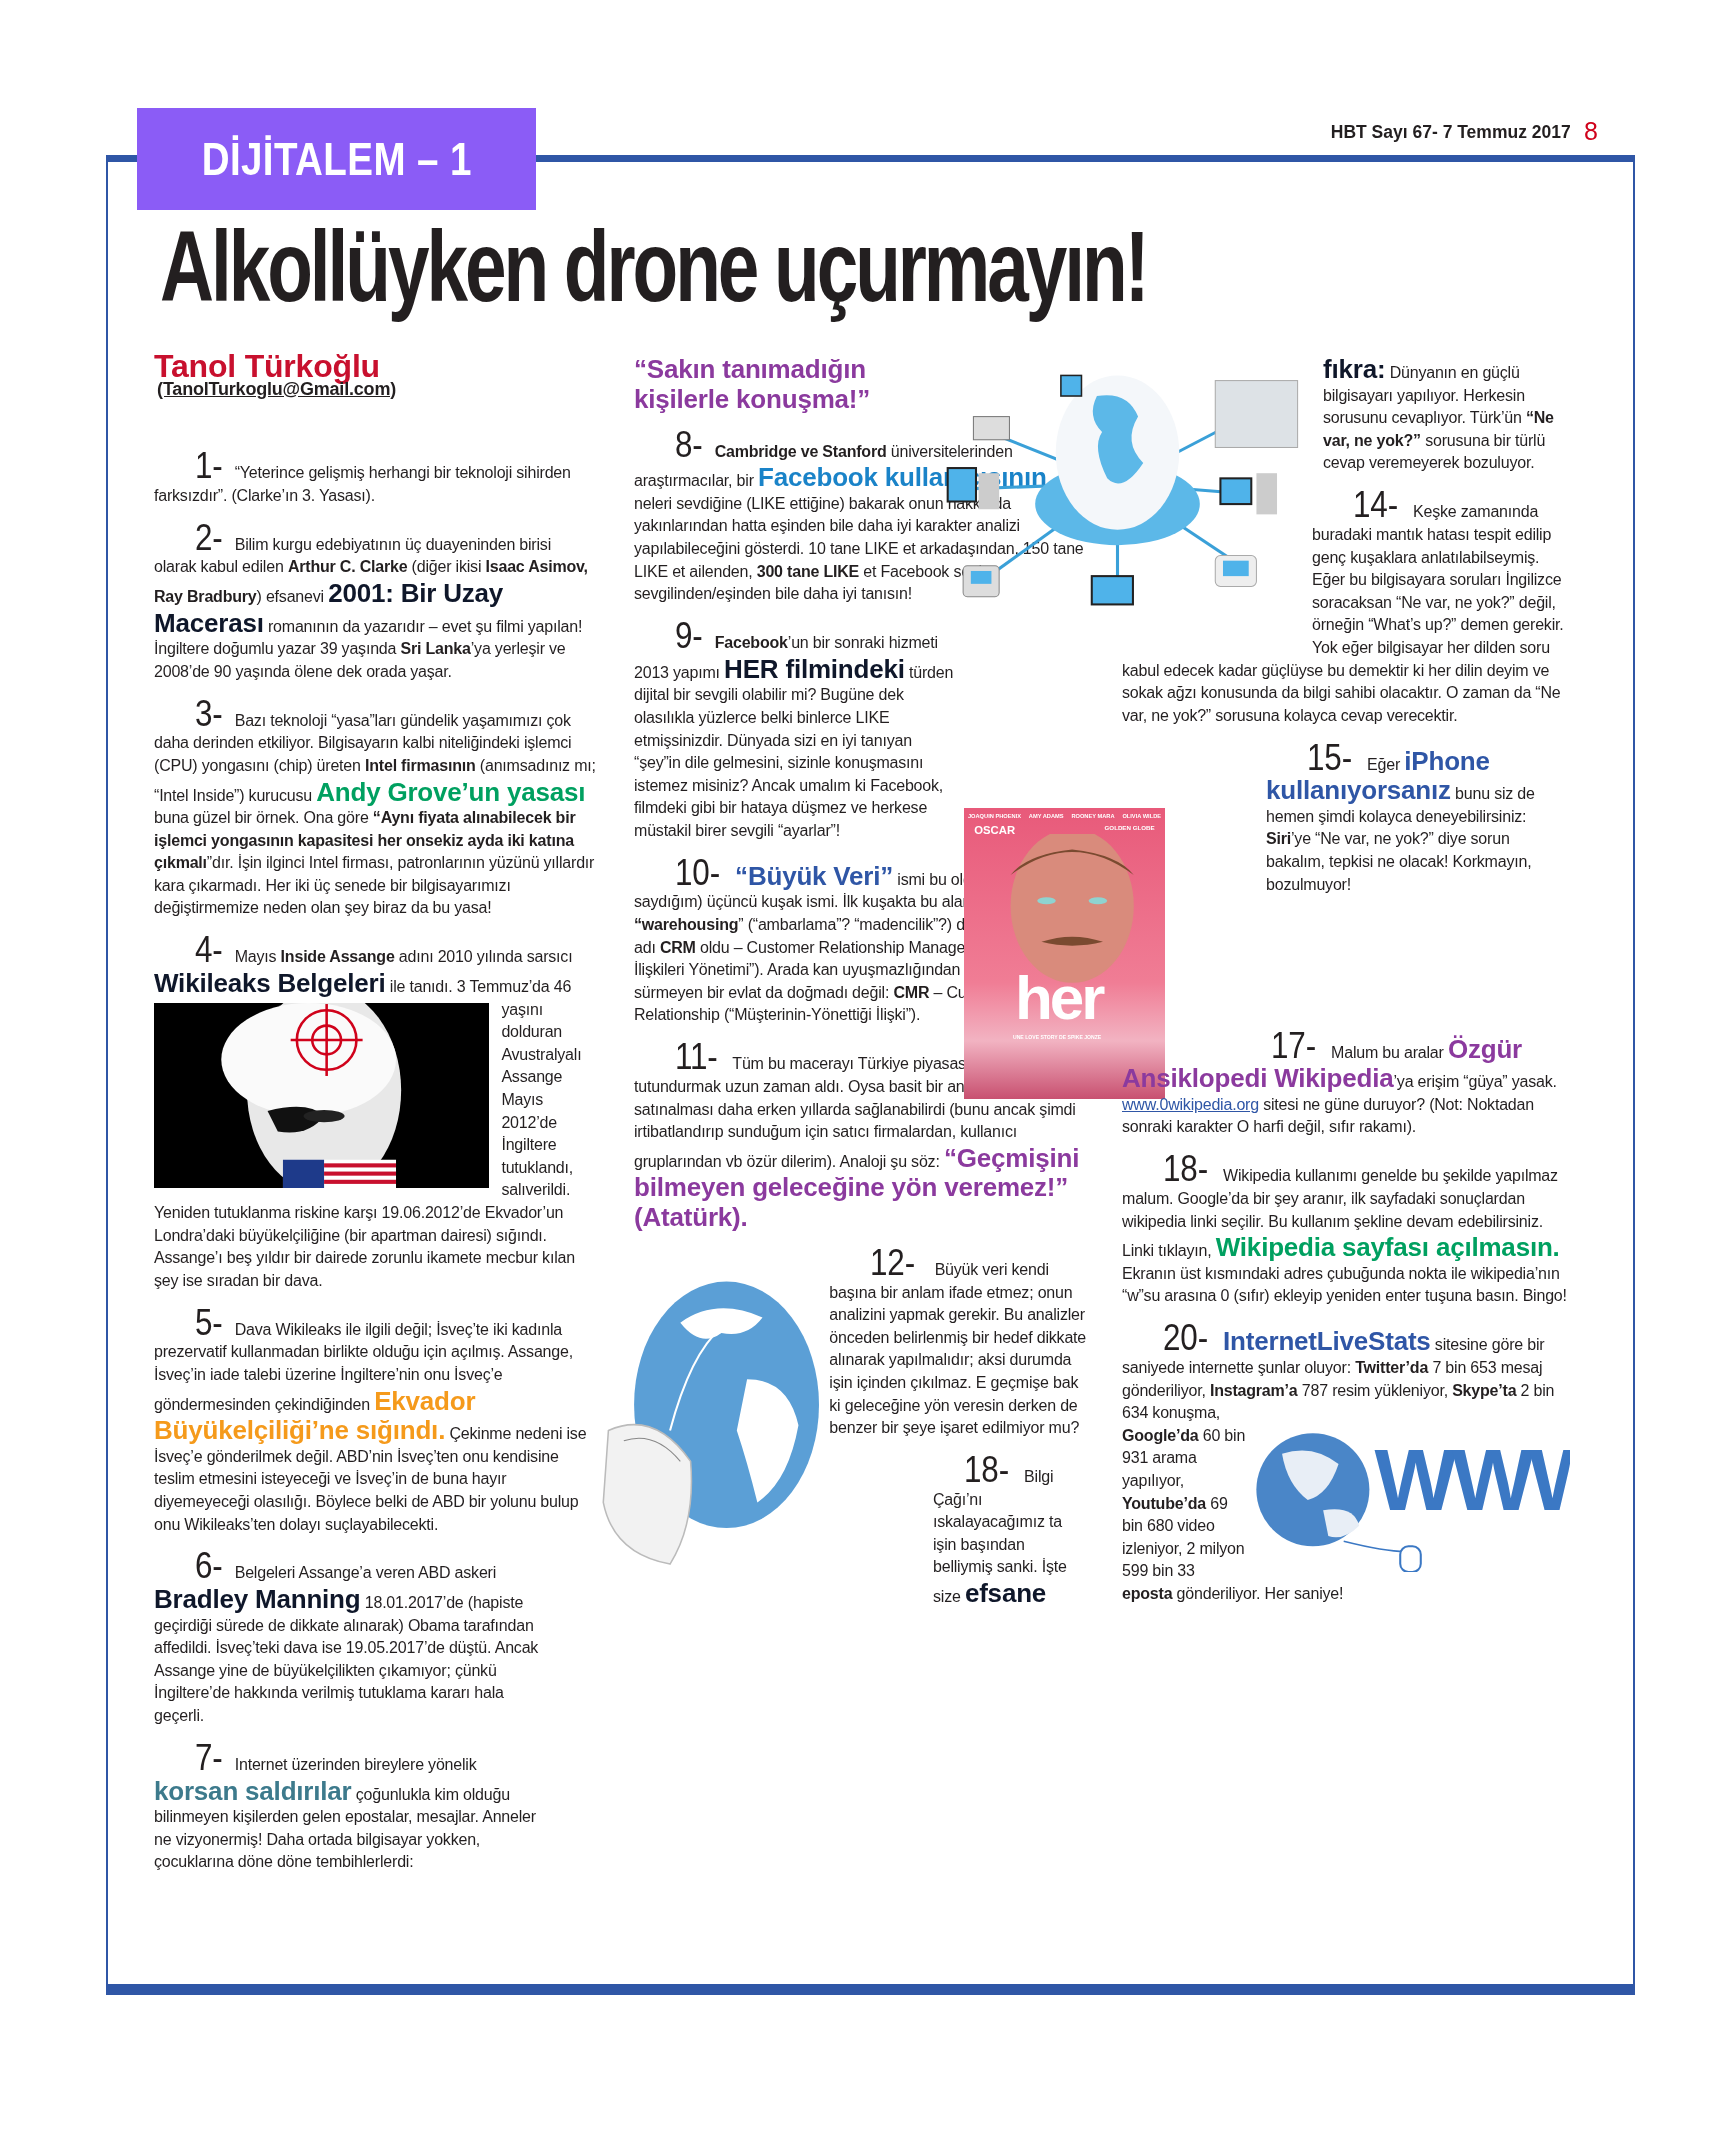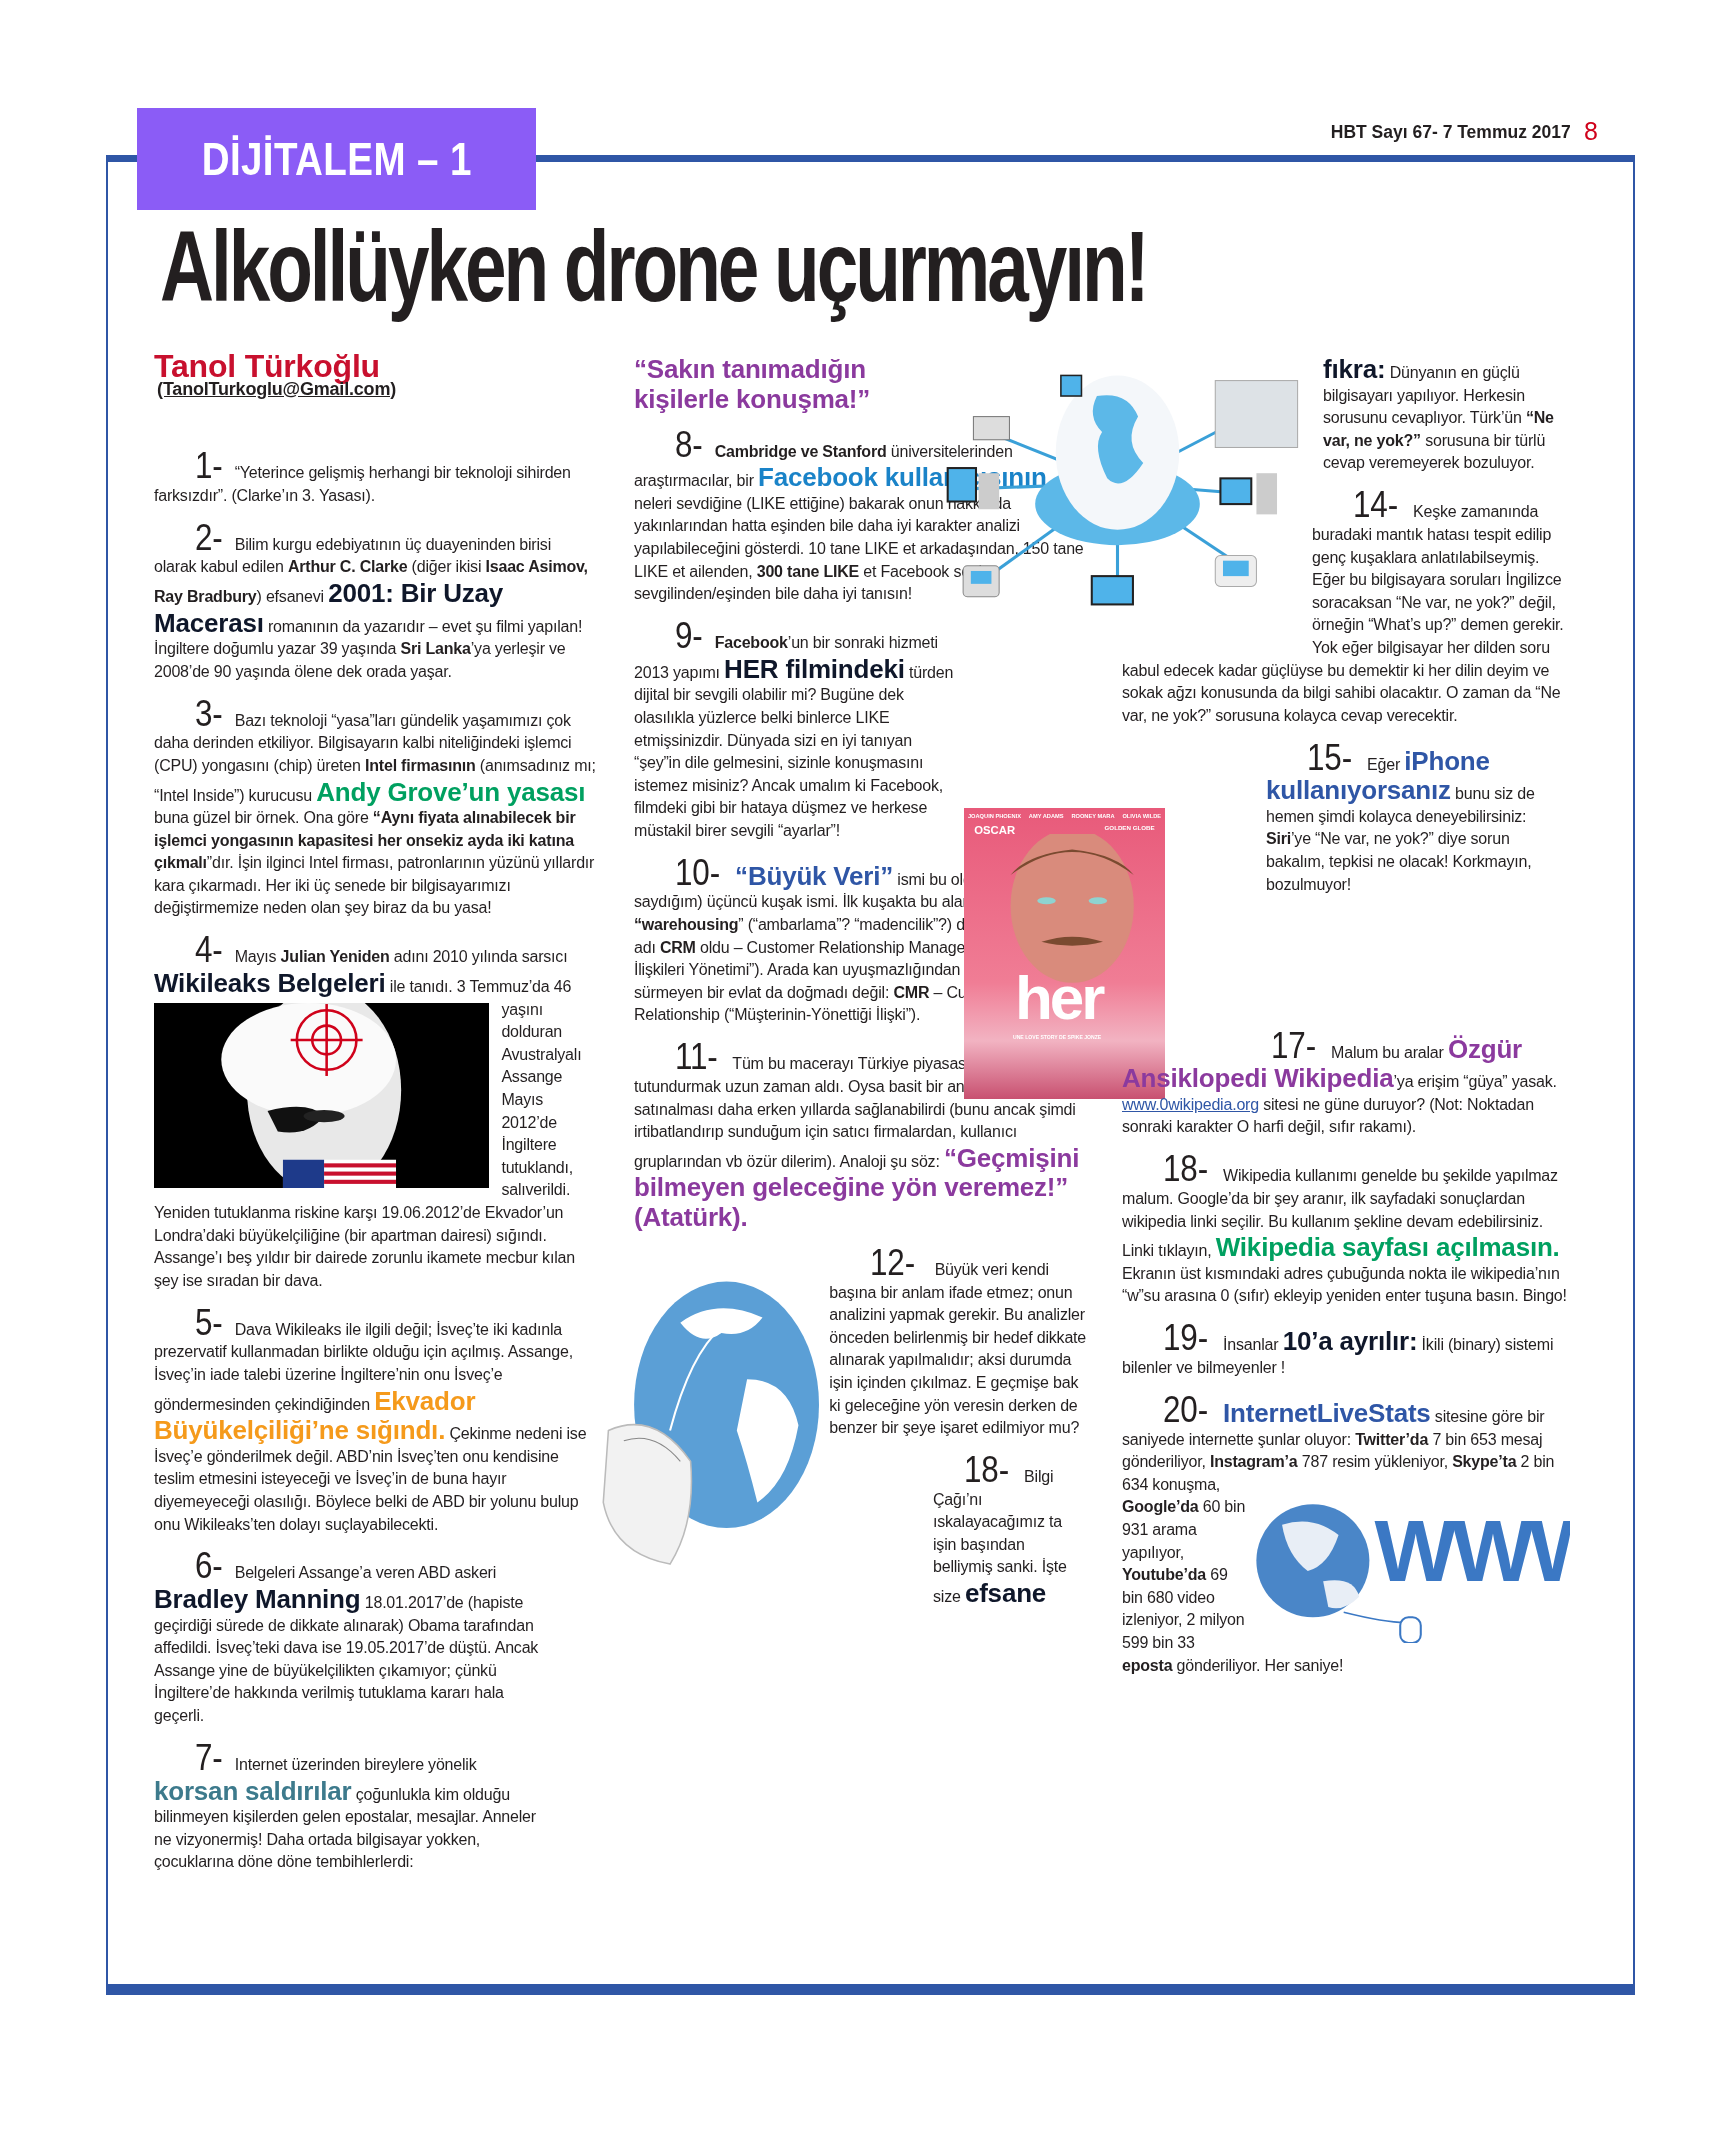--- a/index.html
+++ b/index.html
@@ -38,21 +38,21 @@
 <div class="col" style="left:154px; top:355px; width:443px;">
   <div class="author">Tanol Türkoğlu</div>
   <div class="email" style="margin-bottom:50px;">(TanolTurkoglu@Gmail.com)</div>
 
   <p><span class="num">1-</span><span>“Yeterince gelişmiş herhangi bir teknoloji sihirden farksızdır”. (Clarke’ın 3. Yasası).</span></p>
 
   <p><span class="num">2-</span><span>Bilim kurgu edebiyatının üç duayeninden birisi olarak kabul edilen </span><span class="b">Arthur C. Clarke</span><span> (diğer ikisi </span><span class="b">Isaac Asimov, Ray Bradbury</span><span>) efsanevi </span><span class="hl red">2001: Bir Uzay Macerası</span><span> romanının da yazarıdır – evet şu filmi yapılan! İngiltere doğumlu yazar 39 yaşında </span><span class="b">Sri Lanka</span><span>’ya yerleşir ve 2008’de 90 yaşında ölene dek orada yaşar.</span></p>
 
   <p><span class="num">3-</span><span>Bazı teknoloji “yasa”ları gündelik yaşamımızı çok daha derinden etkiliyor. Bilgisayarın kalbi niteliğindeki işlemci (CPU) yongasını (chip) üreten </span><span class="b">Intel firmasının</span><span> (anımsadınız mı; “Intel Inside”) kurucusu </span><span class="hl green">Andy Grove’un yasası</span><span> buna güzel bir örnek. Ona göre </span><span class="b">“Aynı fiyata alınabilecek bir işlemci yongasının kapasitesi her onsekiz ayda iki katına çıkmalı</span><span>”dır. İşin ilginci Intel firması, patronlarının yüzünü yıllardır kara çıkarmadı. Her iki üç senede bir bilgisayarımızı değiştirmemize neden olan şey biraz da bu yasa!</span></p>
 
-  <p><span class="num">4-</span><span>Mayıs </span><span class="b">Julian Yeniden</span><span> adını 2010 yılında sarsıcı </span><span class="hl red">Wikileaks Belgeleri</span>
+  <p><span class="num">4-</span><span>Mayıs </span><span class="b">Inside Assange</span><span> adını 2010 yılında sarsıcı </span><span class="hl red">Wikileaks Belgeleri</span>
   <span class="float-l" style="float:left; width:335px; height:185px; margin:4.1px 12.4px 2.1px 0; background:#000; position:relative; overflow:hidden; display:block;">
     <svg width="335" height="185" viewBox="0 0 650 360">
       <rect width="650" height="360" fill="#000"></rect>
       <ellipse cx="330" cy="170" rx="150" ry="200" fill="#e8e8e8"></ellipse>
       <ellipse cx="300" cy="110" rx="170" ry="110" fill="#fafafa"></ellipse>
       <path d="M220 210 Q300 190 330 220 Q300 260 240 250 Z" fill="#111"></path>
       <ellipse cx="330" cy="220" rx="40" ry="12" fill="#222"></ellipse>
       <rect x="250" y="305" width="220" height="55" fill="#fff"></rect>
       <rect x="250" y="305" width="80" height="55" fill="#1e3a8a"></rect>
       <rect x="330" y="312" width="140" height="8" fill="#c8102e"></rect>
@@ -147,21 +147,20 @@
 </div>
 
 <div class="col" style="left:1122px; top:355px; width:448px;">
   <p style="margin-left:201px;"><span class="hl red">fıkra:</span><span> Dünyanın en güçlü bilgisayarı yapılıyor. Herkesin sorusunu cevaplıyor. Türk’ün </span><span class="b">“Ne var, ne yok?”</span><span> sorusuna bir türlü cevap veremeyerek bozuluyor.</span></p>
   <div style="float:left; width:190px; height:149px;"></div>
   <p><span class="num">14-</span><span>Keşke zamanında buradaki mantık hatası tespit edilip genç kuşaklara anlatılabilseymiş. Eğer bu bilgisayara soruları İngilizce soracaksan “Ne var, ne yok?” değil, örneğin “What’s up?” demen gerekir. Yok eğer bilgisayar her dilden soru kabul edecek kadar güçlüyse bu demektir ki her dilin deyim ve sokak ağzı konusunda da bilgi sahibi olacaktır. O zaman da “Ne var, ne yok?” sorusuna kolayca cevap verecektir.</span></p>
   <div style="float:left; width:144px; height:288px; clear:left;"></div>
   <p><span class="num">15-</span><span>Eğer </span><span class="hl blue">iPhone kullanıyorsanız</span><span> bunu siz de hemen şimdi kolayca deneyebilirsiniz: </span><span class="b">Siri</span><span>’ye “Ne var, ne yok?” diye sorun bakalım, tepkisi ne olacak! Korkmayın, bozulmuyor!</span></p>
   <p style="clear:left;"><span class="num" style="margin-left:149px;">17-</span><span>Malum bu aralar </span><span class="hl purple">Özgür Ansiklopedi Wikipedia</span><span>’ya erişim “güya” yasak. </span><span class="link">www.0wikipedia.org</span><span> sitesi ne güne duruyor? (Not: Noktadan sonraki karakter O harfi değil, sıfır rakamı).</span></p>
   <p><span class="num">18-</span><span>Wikipedia kullanımı genelde bu şekilde yapılmaz malum. Google’da bir şey aranır, ilk sayfadaki sonuçlardan wikipedia linki seçilir. Bu kullanım şekline devam edebilirsiniz. Linki tıklayın, </span><span class="hl green">Wikipedia sayfası açılmasın.</span><span> Ekranın üst kısmındaki adres çubuğunda nokta ile wikipedia’nın “w”su arasına 0 (sıfır) ekleyip yeniden enter tuşuna basın. Bingo!</span></p>
-  <p><span class="num">19-</span><span>İnsanlar </span><span class="hl red">10’a ayrılır:</span><span> İkili (binary) sistemi bilenler ve bilmeyenler !</span></p>
   <p><span class="num">20-</span><span class="hl blue">InternetLiveStats</span><span> sitesine göre bir saniyede internette şunlar oluyor: </span><span class="b">Twitter’da</span><span> 7 bin 653 mesaj gönderiliyor, </span><span class="b">Instagram’a</span><span> 787 resim yükleniyor, </span>
     <span style="float:right; width:319px; height:149px; margin:20.6px 0 5.1px 5.1px; display:block;">
       <svg width="319" height="149" viewBox="0 0 620 290" style="font-size:31.5px">
         <circle cx="120" cy="130" r="110" fill="#4a86c8"></circle>
         <path d="M60 60 Q120 40 170 80 Q150 140 110 150 Q70 120 60 60Z" fill="#e8eef6"></path>
         <path d="M140 170 Q200 160 210 200 Q180 230 150 220Z" fill="#e8eef6"></path>
         <text x="240" y="170" font-family="Liberation Sans, sans-serif" font-weight="bold" font-size="170" fill="#3b78c4" letter-spacing="-10">WWW</text>
         <path d="M180 230 Q260 250 300 250" fill="none" stroke="#3b78c4" stroke-width="3"></path>
         <rect x="290" y="240" width="40" height="50" rx="16" fill="#fff" stroke="#3b78c4" stroke-width="4"></rect>
       </svg>

